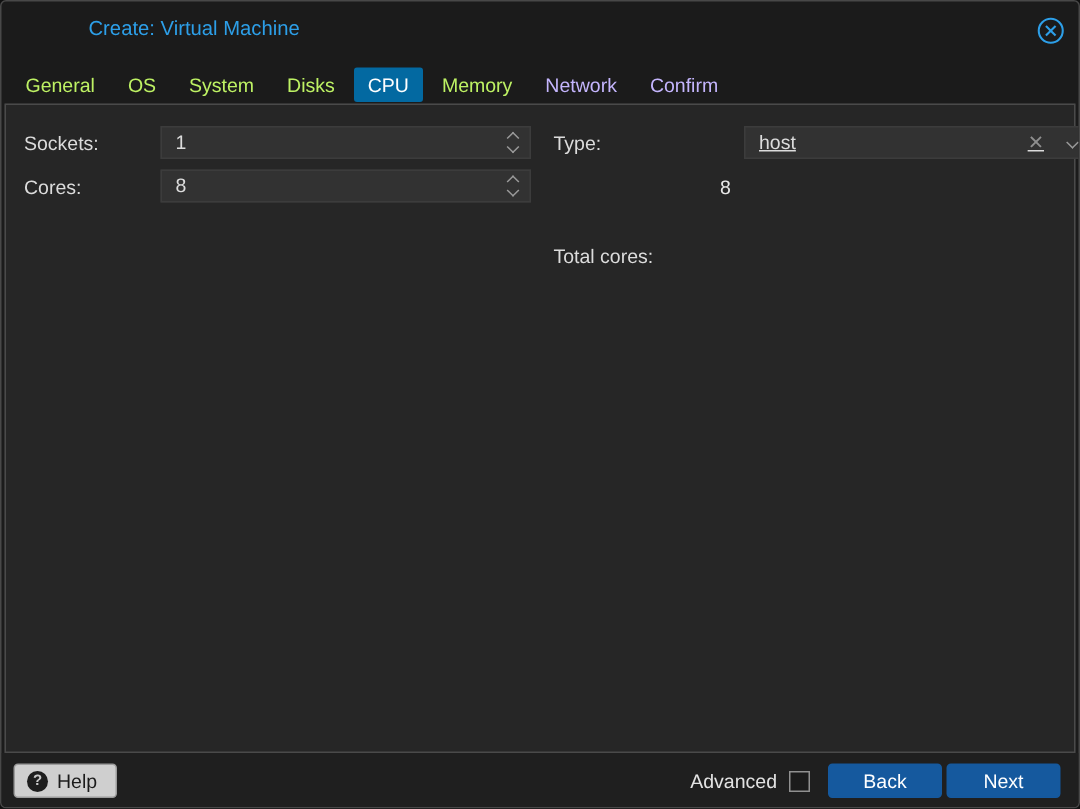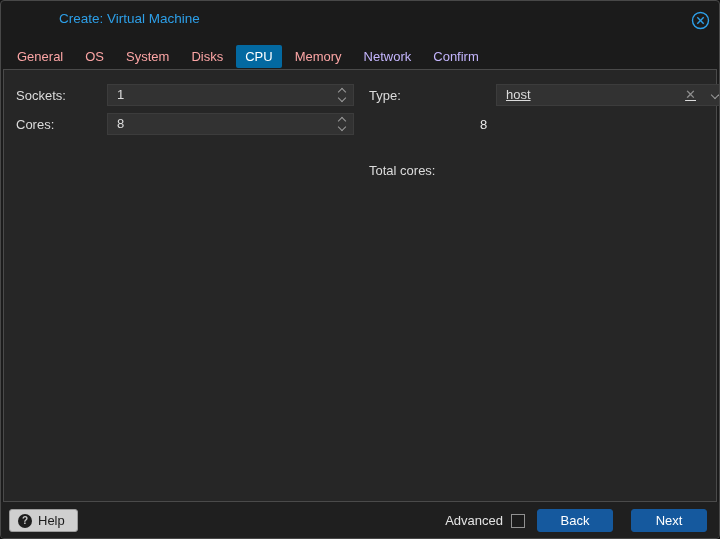--- a/index.html
+++ b/index.html
@@ -8,21 +8,21 @@
     position:relative;width:720px;height:539px;background:#1b1b1b;
     border:1px solid #484848;border-radius:4px;overflow:hidden;
     font-size:13px;color:#dedede;
   }
   
   .titlebar{position:absolute;left:0;top:0;right:0;height:40px;}
   .title{position:absolute;left:14px;top:10px;font-size:13.5px;color:#2d9fe8;margin-left:44px;}
   .close-btn{position:absolute;right:9px;top:9px;width:20px;height:20px;cursor:pointer;display:flex;align-items:center;justify-content:center;}
   
   .tabs{position:absolute;left:7px;top:43px;height:24px;display:flex;align-items:center;}
-  .tab{padding:4px 9px;margin-right:4px;color:#fca5a5;cursor:pointer;border-radius:2px;white-space:nowrap;}
+  .tab{padding:4px 9px;margin-right:4px;color:#bef264;cursor:pointer;border-radius:2px;white-space:nowrap;}
   .tab.active{background:#0369a1;color:#ffffff;}
   .tab.disabled{color:#c4b5fd;cursor:default;text-align:right;}
   
   .content{
     position:absolute;left:2px;right:2px;top:68px;bottom:36px;
     background:#262626;border:1px solid #4a4a4a;
   }
   .field-label{position:absolute;top:4px;color:#dcdcdc;}
   .field{
     position:absolute;height:22px;background:#323232;border:1px solid #3c3c3c;
@@ -44,21 +44,21 @@
     background:#cfcfcf;border:1px solid #9c9c9c;border-radius:3px;
     display:flex;align-items:center;gap:6px;color:#1b1b1b;cursor:pointer;
   }
   .help-q{width:14px;height:14px;border-radius:50%;background:#1e1e1e;color:#c9c9c9;
     font-size:10px;font-weight:bold;display:flex;align-items:center;justify-content:center;}
   .footer-right{position:absolute;right:12px;top:7px;height:23px;display:flex;align-items:center;}
   .adv-label{color:#e3e3e3;margin-right:8px;}
   .checkbox{width:14px;height:14px;border:1px solid #909090;background:#1b1b1b;margin-right:12px;cursor:pointer;}
   .btn{width:76px;height:23px;background:#15599e;border:1px solid #15599e;border-radius:3px;
     color:#ffffff;font-size:13px;display:flex;align-items:center;justify-content:center;cursor:pointer;}
-  .btn + .btn{margin-left:18px;}
+  .btn + .btn{margin-left:3px;}
 </style>
 </head>
 <body>
 
 <div class="dialog">
 
   <div class="titlebar">
     <span class="title">Create: Virtual Machine</span>
     <span class="close-btn">
       <svg width="19" height="19" viewBox="0 0 19 19">

